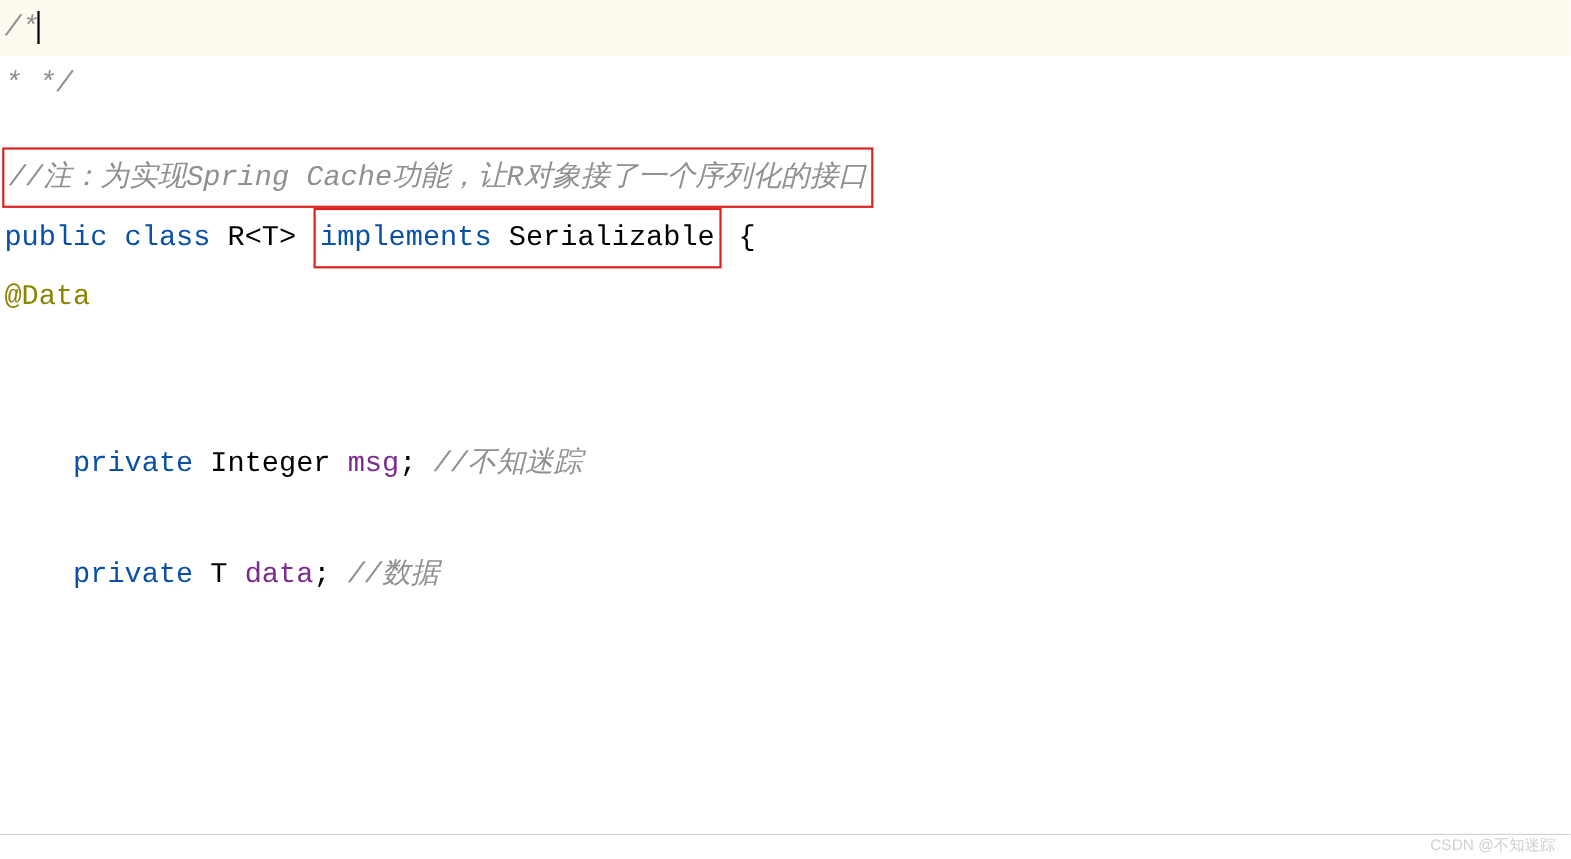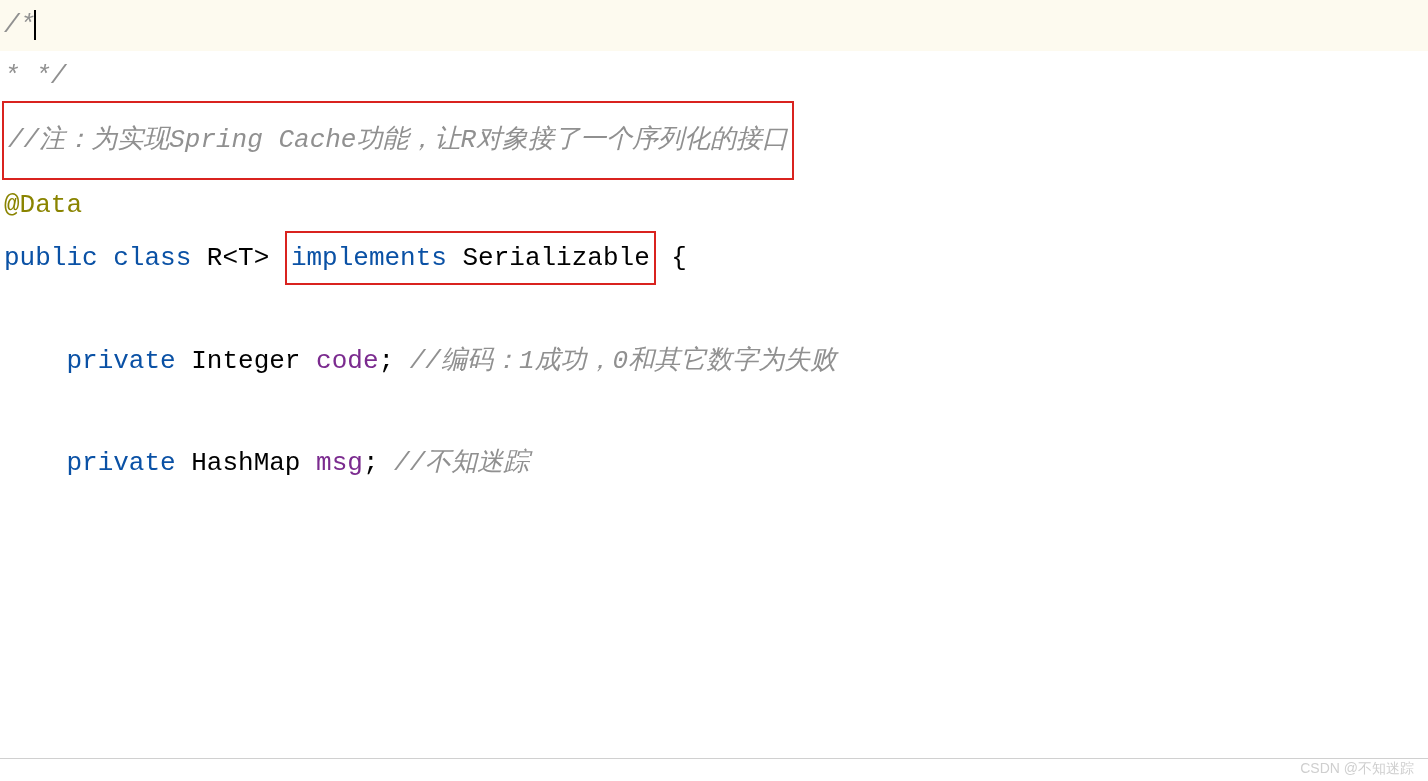--- a/index.html
+++ b/index.html
@@ -32,22 +32,23 @@
     vertical-align: middle;
     margin-left: -1px;
   }
   .comment { color: #909090; font-style: italic; }
   .kw { color: #0a51a5; }
   .annotation { color: #8a8400; }
   .field { color: #7b2b8f; }
   .redbox1 {
     border: 2px solid #d9231f;
     display: inline-block;
-    padding: 12px 4px;
+    padding: 0 4px;
     margin-left: -2px;
+    margin-top: 33px;
   }
   .redbox2 {
     border: 2px solid #d9231f;
     display: inline-block;
     padding: 0 4px;
   }
   .hl-yellow { background: #f5e7c5; }
   .bottom-line {
     position: absolute;
     bottom: 22px;
@@ -65,24 +66,24 @@
     font-style: normal;
   }
 </style>
 </head>
 <body>
 
 <div class="code-area">
   <div class="line highlight-line"><span class="comment">/*</span><span class="cursor"></span></div>
   <div class="line"><span class="comment">* */</span></div>
   <div class="line"><span class="redbox1"><span class="comment">//注：为实现Spring Cache功能，让R对象接了一个序列化的接口</span></span></div>
+  <div class="line"><span class="kw">public</span> <span class="kw">class</span><span> R&lt;T&gt; </span><span class="redbox2"><span class="kw">implements</span><span> Serializable</span></span><span> {</span></div>
   <div class="line"><span class="annotation">@Data</span></div>
-  <div class="line"><span class="kw">public</span> <span class="kw">class</span><span> R&lt;T&gt; </span><span class="redbox2"><span class="kw">implements</span><span> Serializable</span></span><span> {</span></div>
   <div class="line">&nbsp;</div>
-  <div class="line">    <span class="kw">private</span><span> Integer </span><span class="field">code</span><span>; </span><span class="comment">//编码：1成功，0和其它数字为失败</span></div>
   <div class="line">&nbsp;</div>
-  <div class="line">    <span class="kw">private</span><span> HashMap </span><span class="field">msg</span><span>; </span><span class="comment">//不知迷踪</span></div>
+  <div class="line">    <span class="kw">private</span><span> Integer </span><span class="field">msg</span><span>; </span><span class="comment">//不知迷踪</span></div>
   <div class="line">&nbsp;</div>
+  <div class="line">    <span class="kw">private</span><span> T </span><span class="field">data</span><span>; </span><span class="comment">//数据</span></div>
   <div class="line">&nbsp;</div>
 </div>
 
 <div class="bottom-line"></div>
 <div class="watermark">CSDN @不知迷踪</div>
 
 </body></html>

